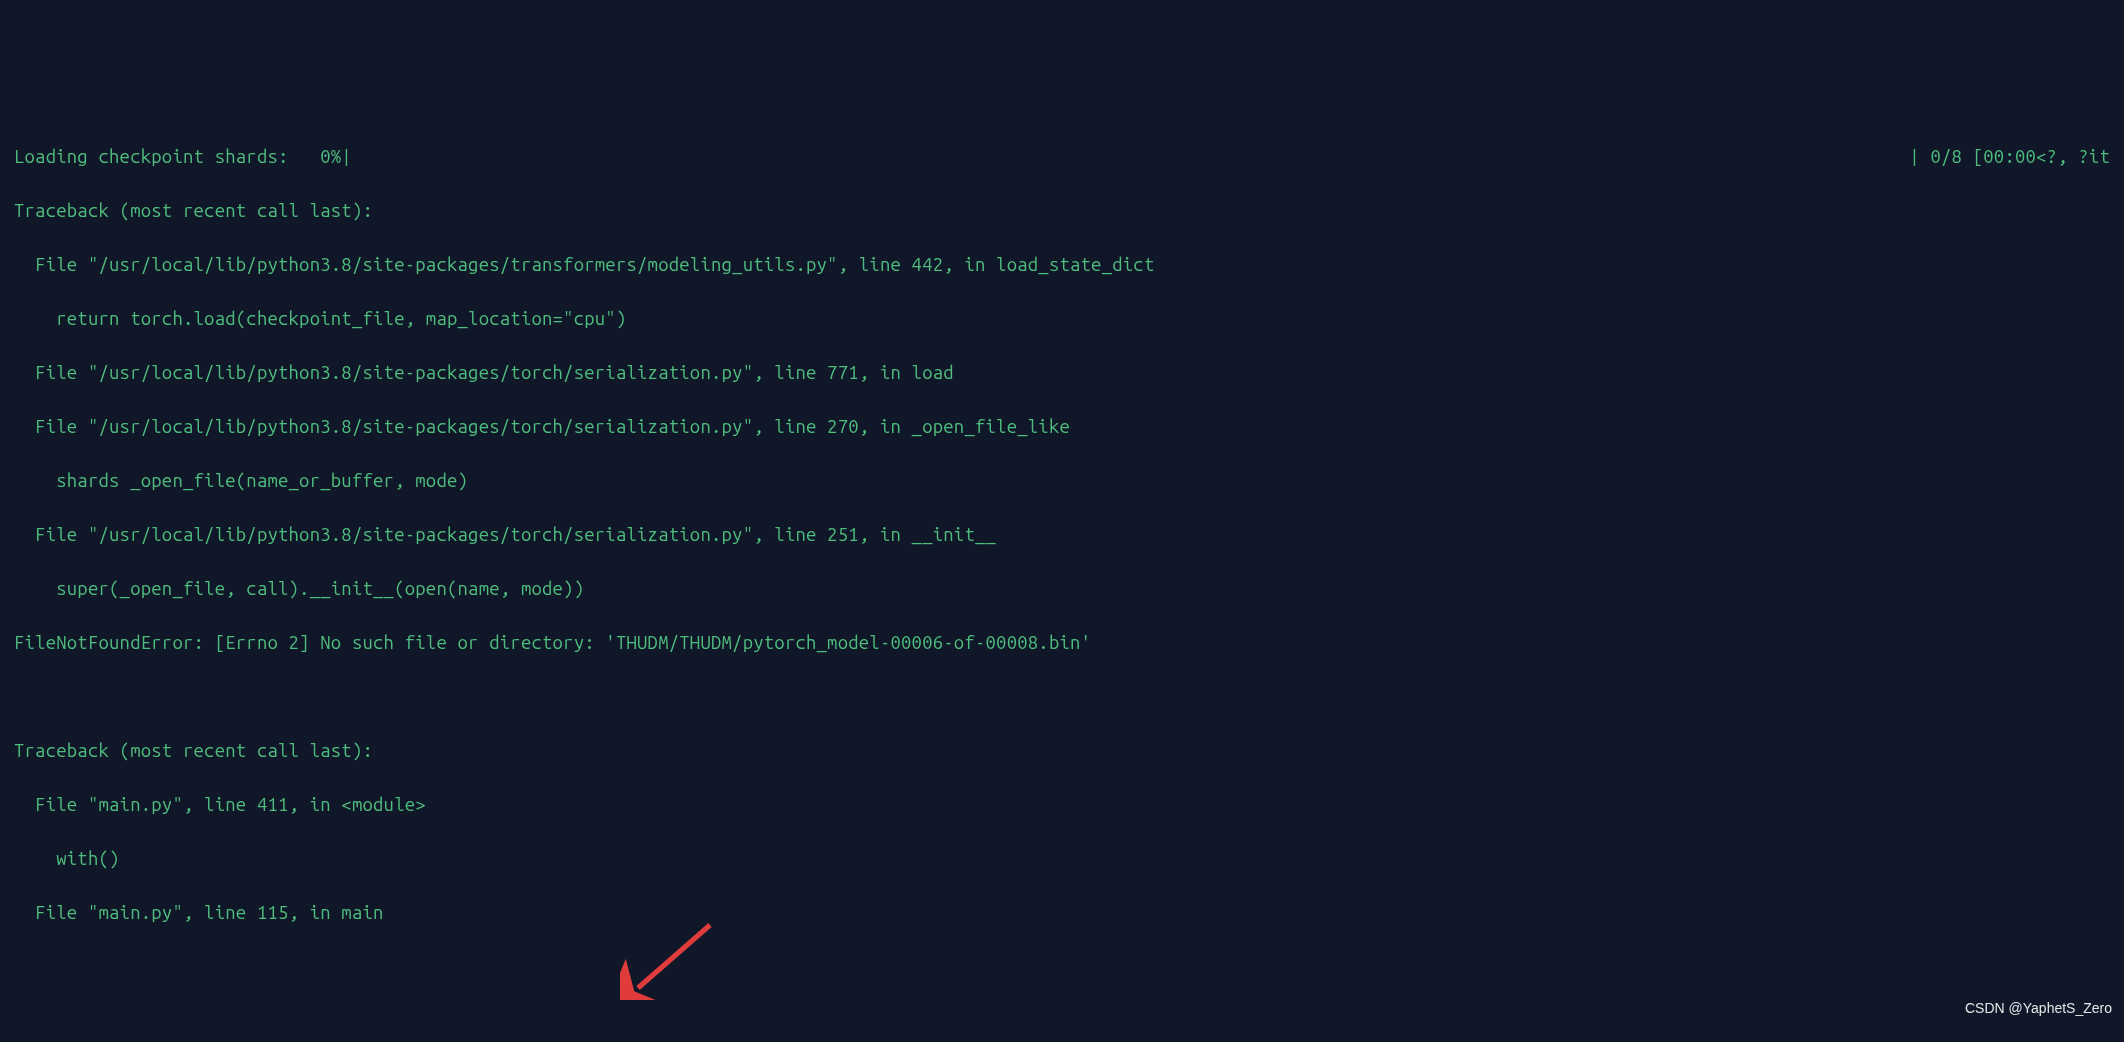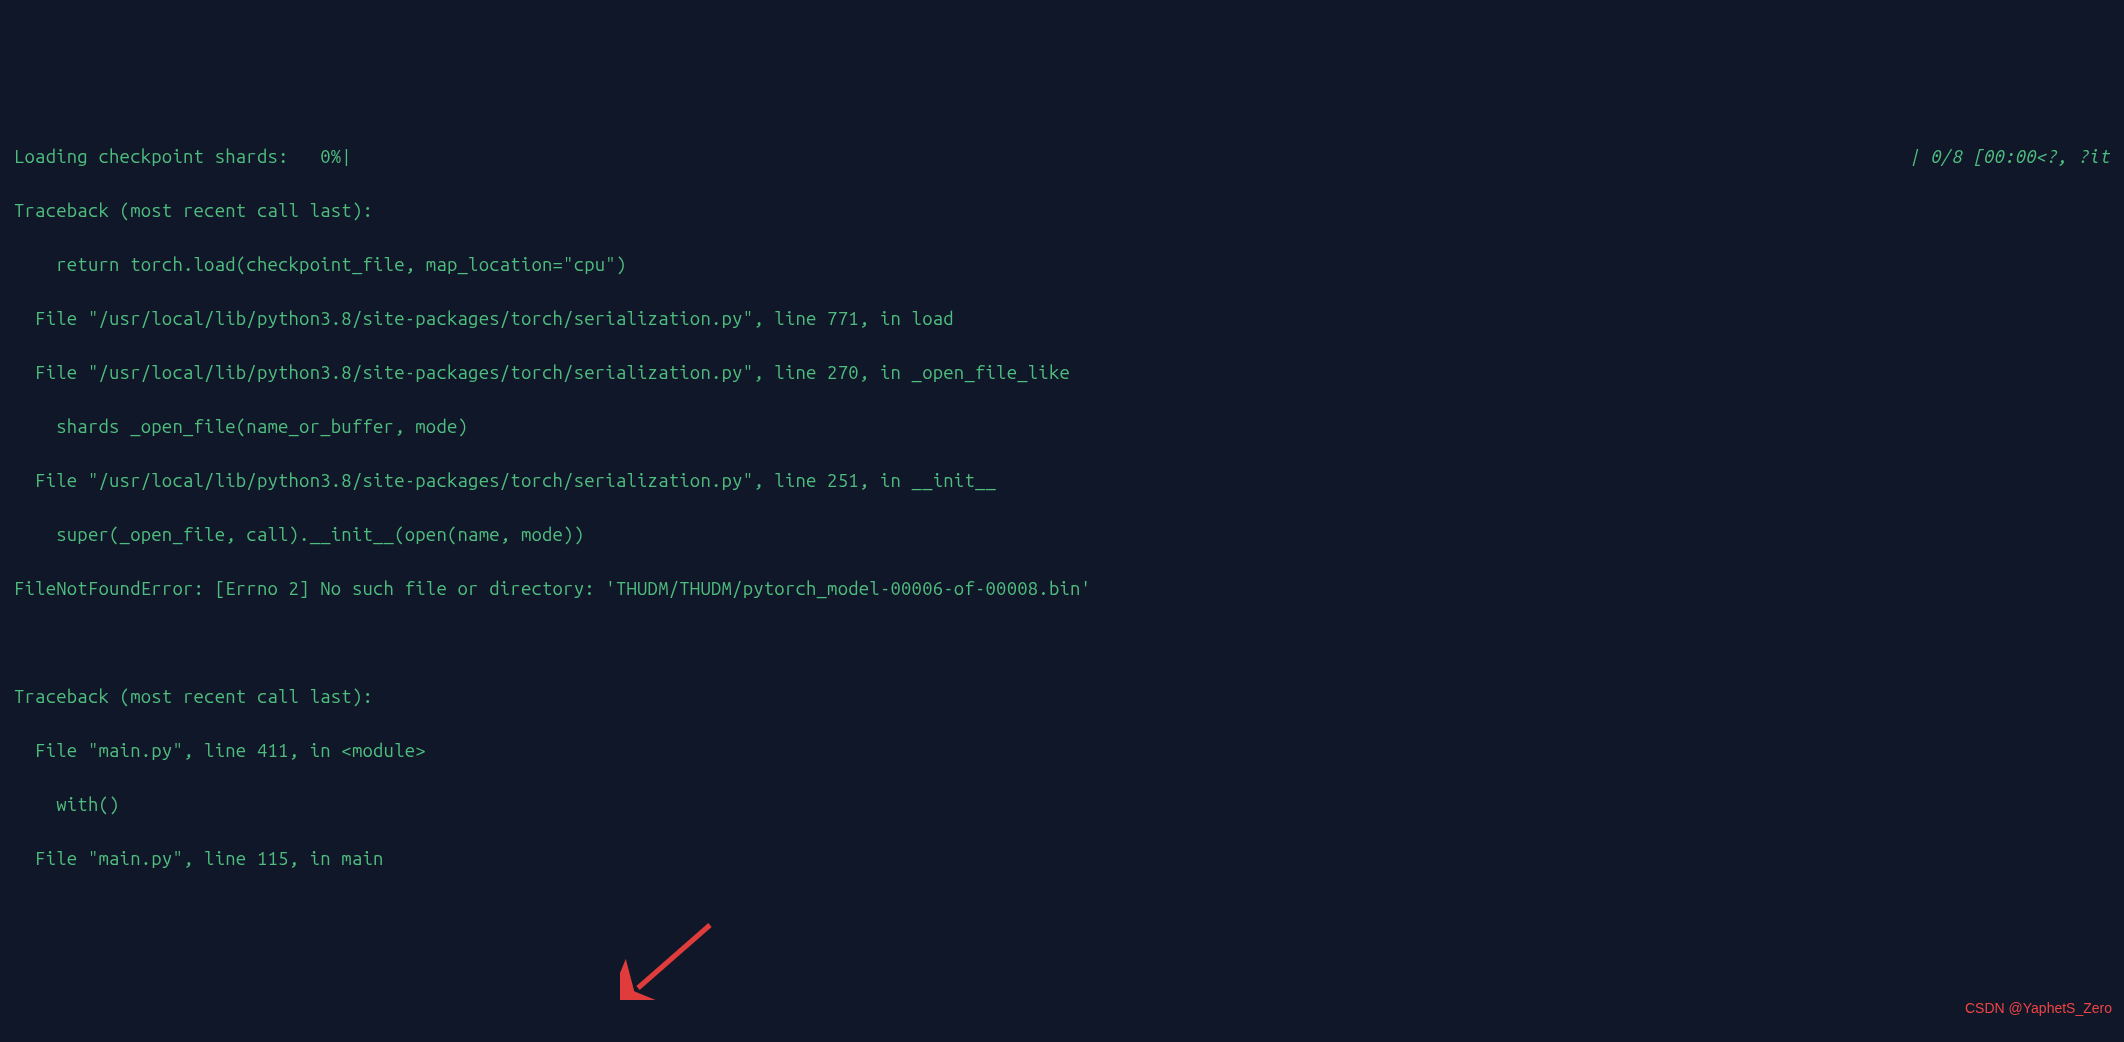--- a/index.html
+++ b/index.html
@@ -29,46 +29,46 @@
       width: 100%;
     }
     .progress-left {
       flex: 0 0 auto;
     }
     .progress-bar-space {
       flex: 1 1 auto;
     }
     .progress-right {
       flex: 0 0 auto;
-      font-style: italic;
     }
     .arrow-annotation {
       position: absolute;
       left: 620px;
       top: 920px;
       pointer-events: none;
     }
     .watermark {
       position: absolute;
       right: 12px;
       bottom: 20px;
-      color: #ef4444;
+      color: #e5e5e5;
       font-size: 14px;
       font-family: Arial, sans-serif;
       letter-spacing: 0;
     }
   </style>
 </head>
 <body>
 
 
 
 <div class="terminal-output">
 <div class="progress-line"><span class="progress-left">Loading checkpoint shards:   0%|</span><span class="progress-bar-space"></span><span class="progress-right">| 0/8 [00:00&lt;?, ?it</span></div>
 <div>Traceback (most recent call last):</div>
+<div>  File "/usr/local/lib/python3.8/site-packages/transformers/modeling_utils.py", line 442, in load_state_dict</div>
 <div>    return torch.load(checkpoint_file, map_location="cpu")</div>
 <div>  File "/usr/local/lib/python3.8/site-packages/torch/serialization.py", line 771, in load</div>
 <div>  File "/usr/local/lib/python3.8/site-packages/torch/serialization.py", line 270, in _open_file_like</div>
 <div>    shards _open_file(name_or_buffer, mode)</div>
 <div>  File "/usr/local/lib/python3.8/site-packages/torch/serialization.py", line 251, in __init__</div>
 <div>    super(_open_file, call).__init__(open(name, mode))</div>
 <div>FileNotFoundError: [Errno 2] No such file or directory: 'THUDM/THUDM/pytorch_model-00006-of-00008.bin'</div>
 <div></div>
 <div></div>
 <div>Traceback (most recent call last):</div>

